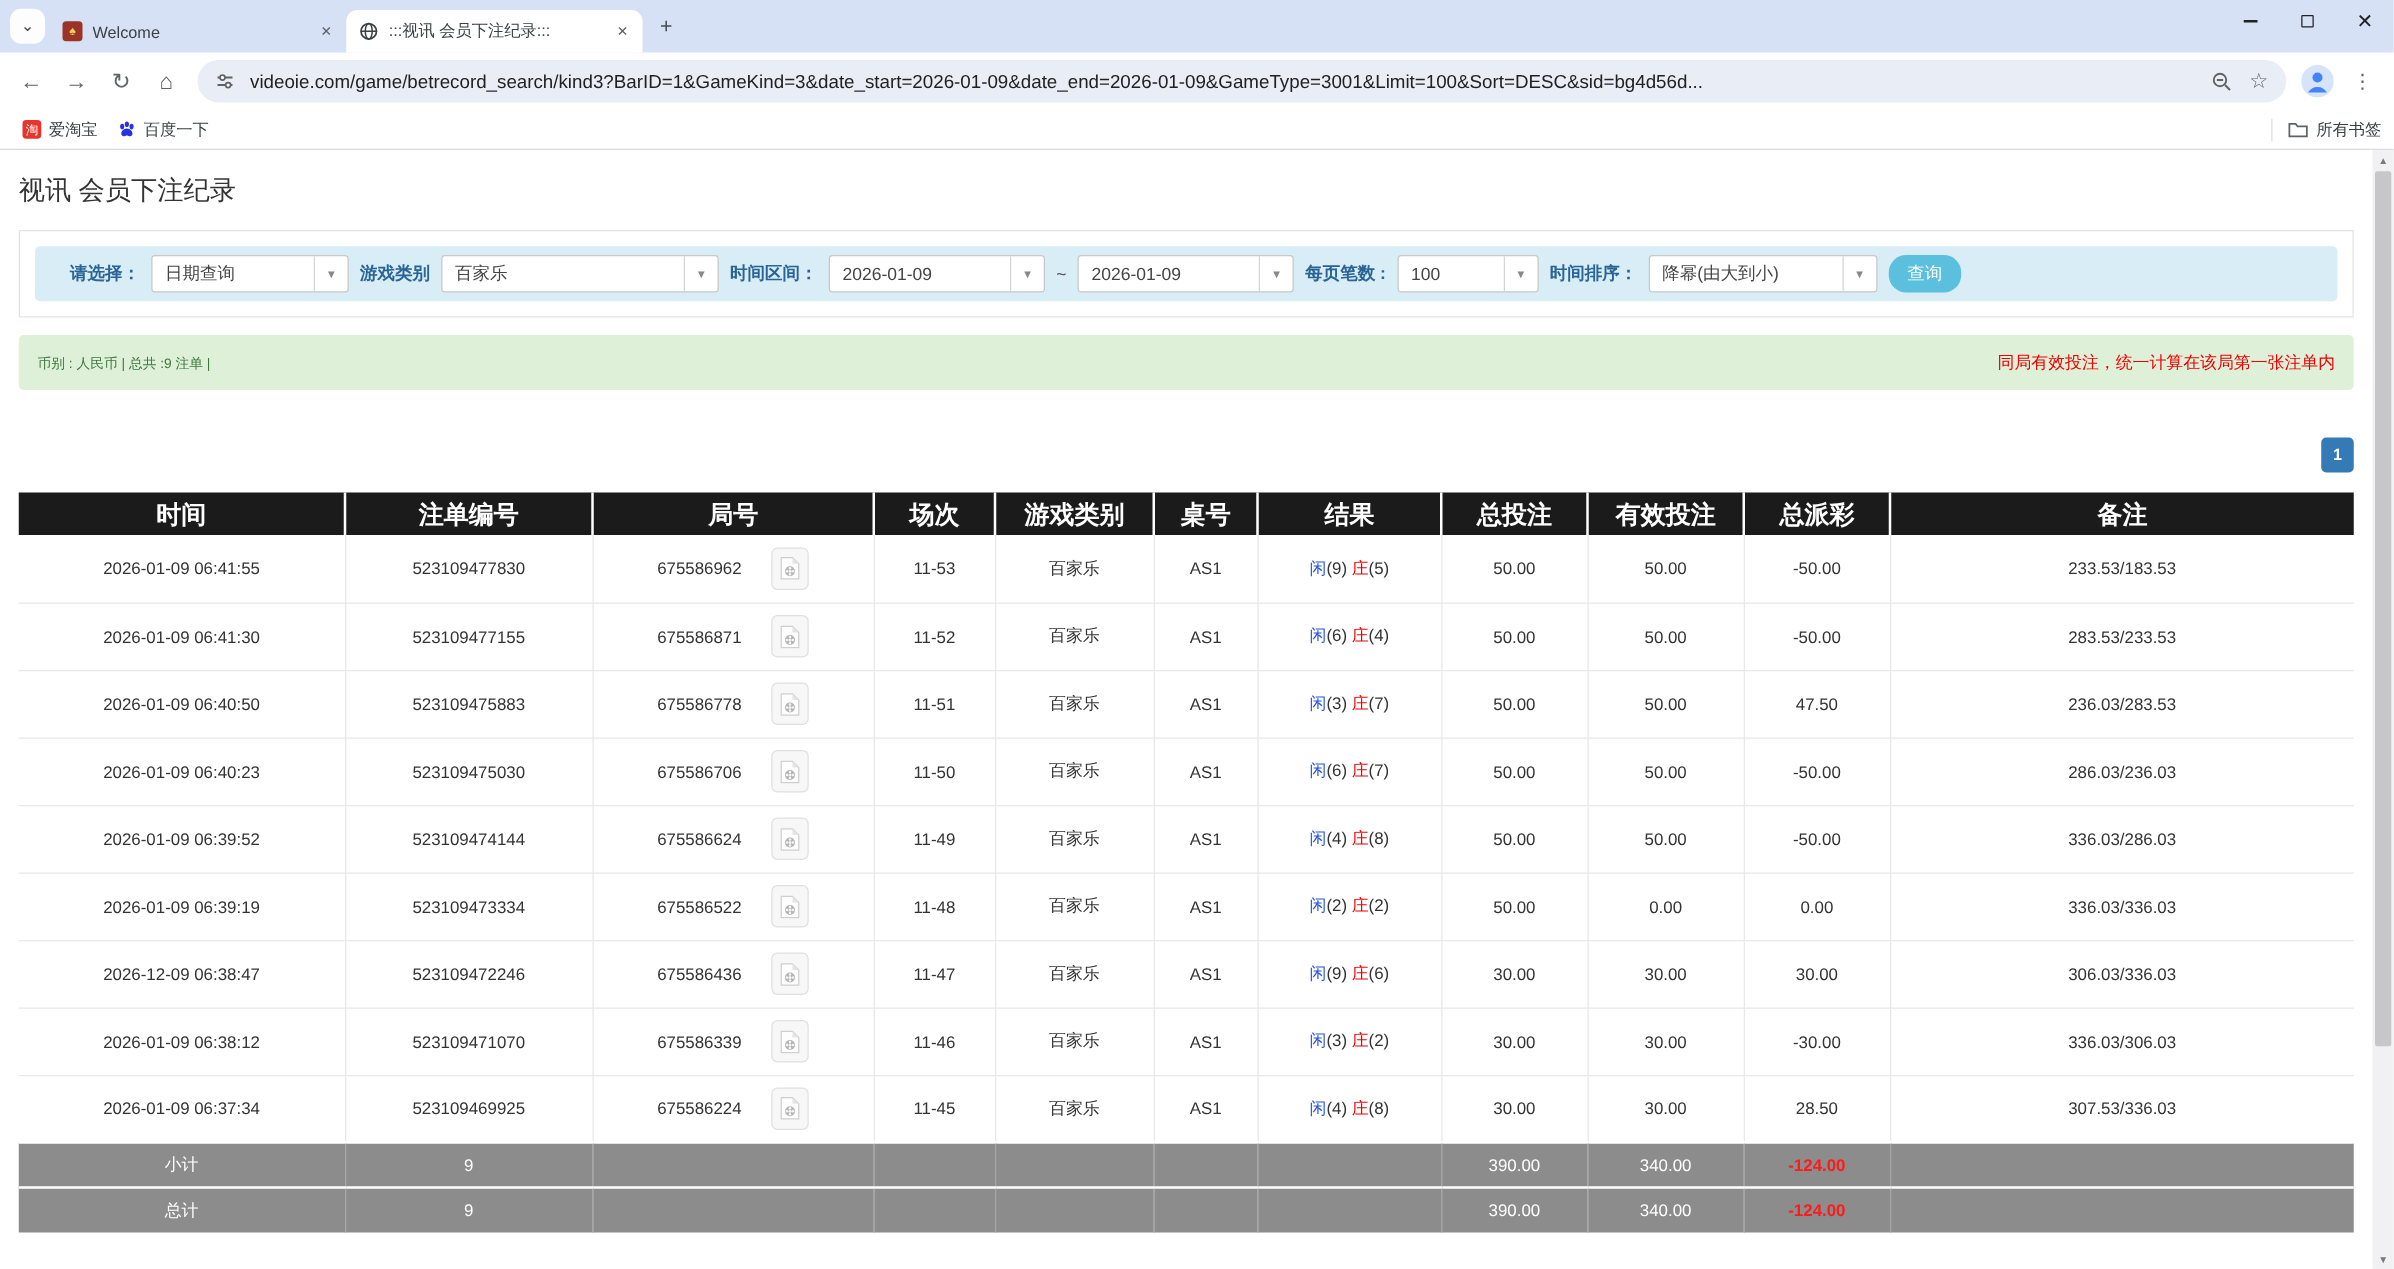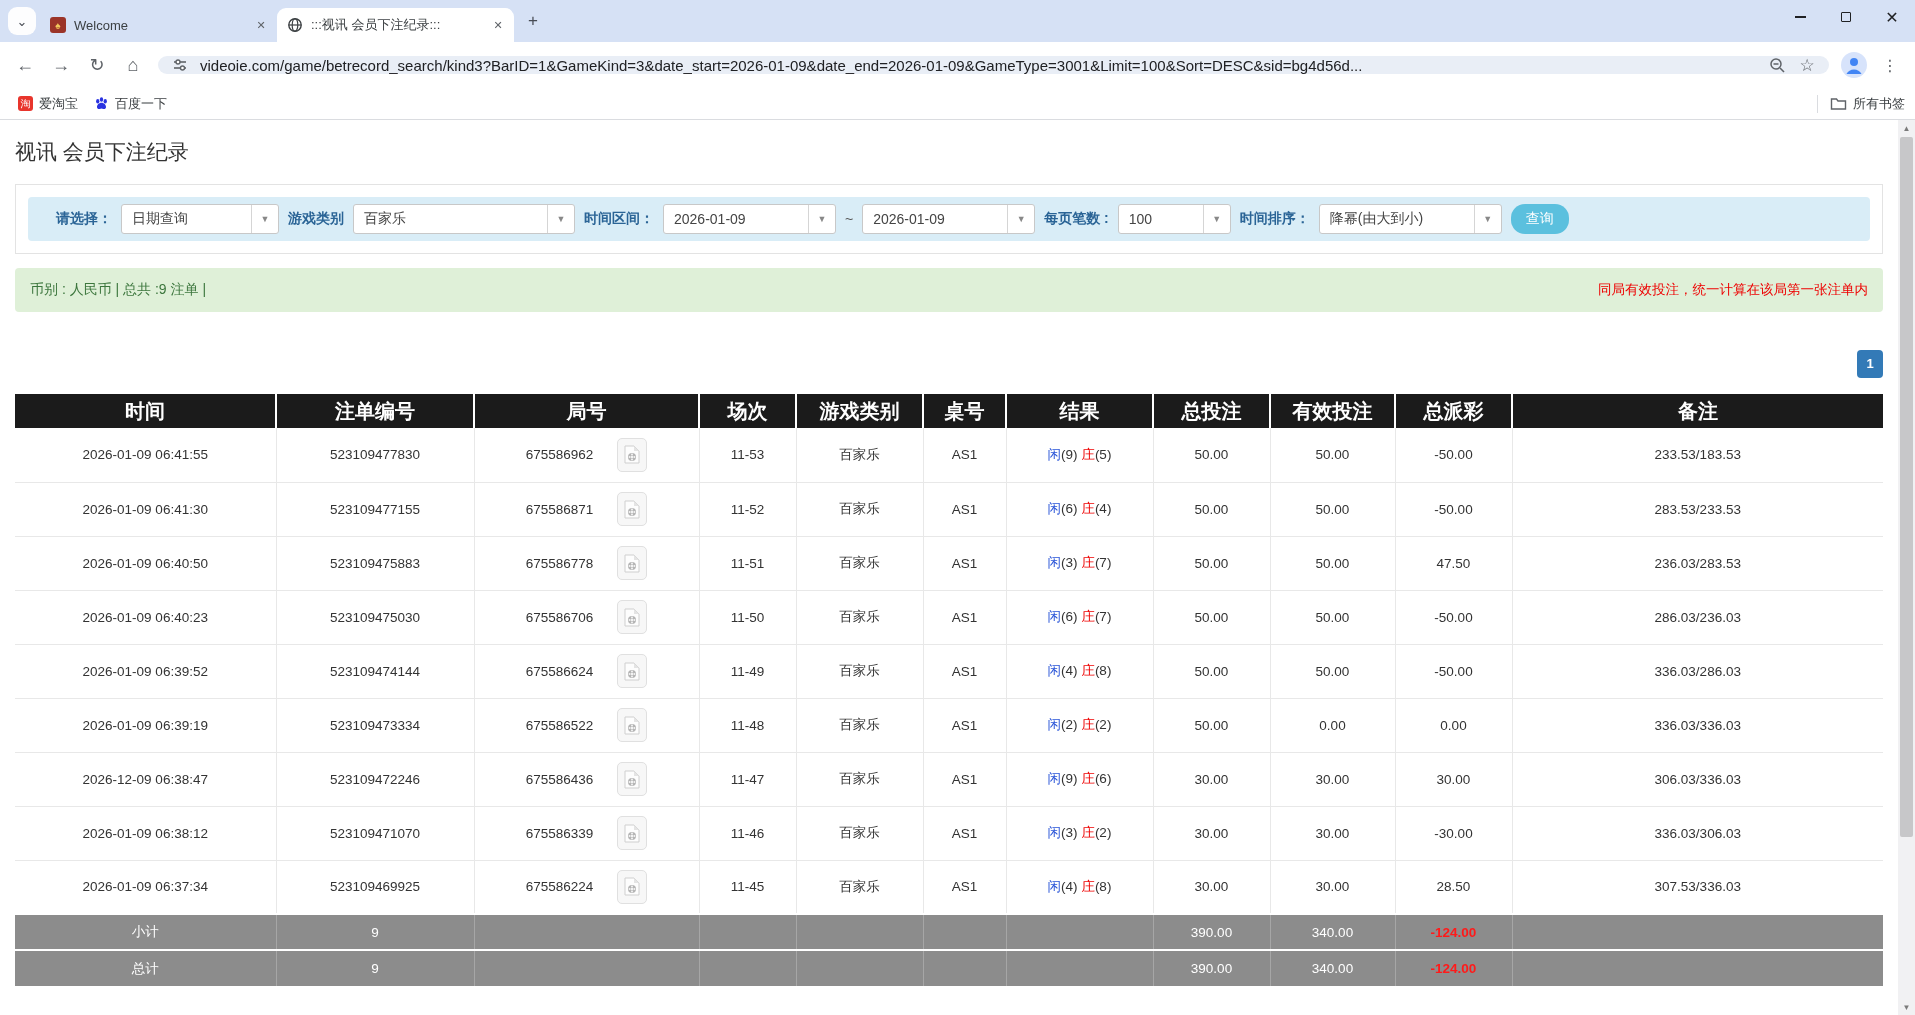--- a/index.html
+++ b/index.html
@@ -21,21 +21,21 @@
   .newtab-btn { width:26px; height:26px; margin:0 0 8px 6px; display:flex; align-items:center; justify-content:center;
     font-size:17px; color:#474b54; border-radius:50%; }
   .win-controls { position:absolute; right:0; top:0; height:34px; display:flex; }
   .win-controls .wc { width:46px; height:100%; display:flex; align-items:center; justify-content:center; color:#202124; }
   .wc-max-glyph { width:10px; height:10px; border:1.2px solid #202124; border-radius:1px; }
   .wc-min-glyph { width:11px; height:1.4px; background:#202124; }
 
   .toolbar { height:46px; background:#fff; display:flex; align-items:center; padding:0 8px; gap:2px; }
   .nav-ic { width:34px; height:34px; display:flex; align-items:center; justify-content:center; color:#5f6368;
     font-size:18px; border-radius:50%; flex:none; }
-  .omnibox { flex:1; height:18px; background:#e9eef6; border-radius:17px; margin:0 6px; display:flex;
+  .omnibox { flex:1; height:34px; background:#e9eef6; border-radius:17px; margin:0 6px; display:flex;
     align-items:center; padding:0 12px; gap:10px; min-width:0; }
   .omnibox .url { flex:1; font-size:15px; color:#202124; white-space:nowrap; overflow:hidden; text-overflow:ellipsis; }
   .omni-ic { width:20px; height:20px; display:flex; align-items:center; justify-content:center; color:#5f6368; flex:none; }
   .avatar-wrap { width:34px; height:34px; display:flex; align-items:center; justify-content:center; flex:none; }
 
   .bookmarks { height:32px; background:#fff; border-bottom:1px solid #dadce0; display:flex; align-items:center;
     padding:0 10px; font-size:13px; color:#3c4043; }
   .bm-item { display:flex; align-items:center; gap:6px; padding:3px 8px; border-radius:6px; }
   .bm-tao { width:15px; height:15px; background:#e8352c; border-radius:3px; color:#fff; font-size:10px;
     display:flex; align-items:center; justify-content:center; }
@@ -58,21 +58,21 @@
   .combo { display:flex; border:1px solid #c8c8c8; border-radius:3px; background:#ffffff; height:30px; }
   .combo .val { padding:0 10px; display:flex; align-items:center; font-size:14px; color:#444; }
   .combo .arrow { width:27px; border-left:1px solid #d5d5d5; display:flex; align-items:center; justify-content:center;
     color:#888; font-size:9px; }
   .tilde { color:#555; font-size:14px; }
   .btn-search { background:#5bc0de; color:#fff; border:none; border-radius:14px; height:30px; padding:0 15px;
     font-size:14px; cursor:pointer; }
 
   .summary-bar { margin-top:14px; background:#dff0d8; border-radius:4px; padding:13px 15px; display:flex;
     align-items:center; justify-content:space-between; }
-  .summary-left { color:#3c763d; font-size:14px; }
+  .summary-left { color:#3c763d; font-size:11px; }
   .summary-right { color:#ee0000; font-size:13.5px; }
 
   .pager-row { margin-top:38px; height:28px; text-align:right; }
   .page-btn { display:inline-block; min-width:26px; height:28px; line-height:28px; background:#337ab7; color:#fff;
     text-align:center; border-radius:4px; font-size:13px; font-weight:bold; }
 
   table.bet-table { width:100%; border-collapse:collapse; margin-top:16px; table-layout:fixed; }
   .bet-table thead th { background:#1b1b1b; color:#fff; font-size:20px; font-weight:bold; height:34px;
     border-right:2px solid #fff; }
   .bet-table thead th:last-child { border-right:none; }

